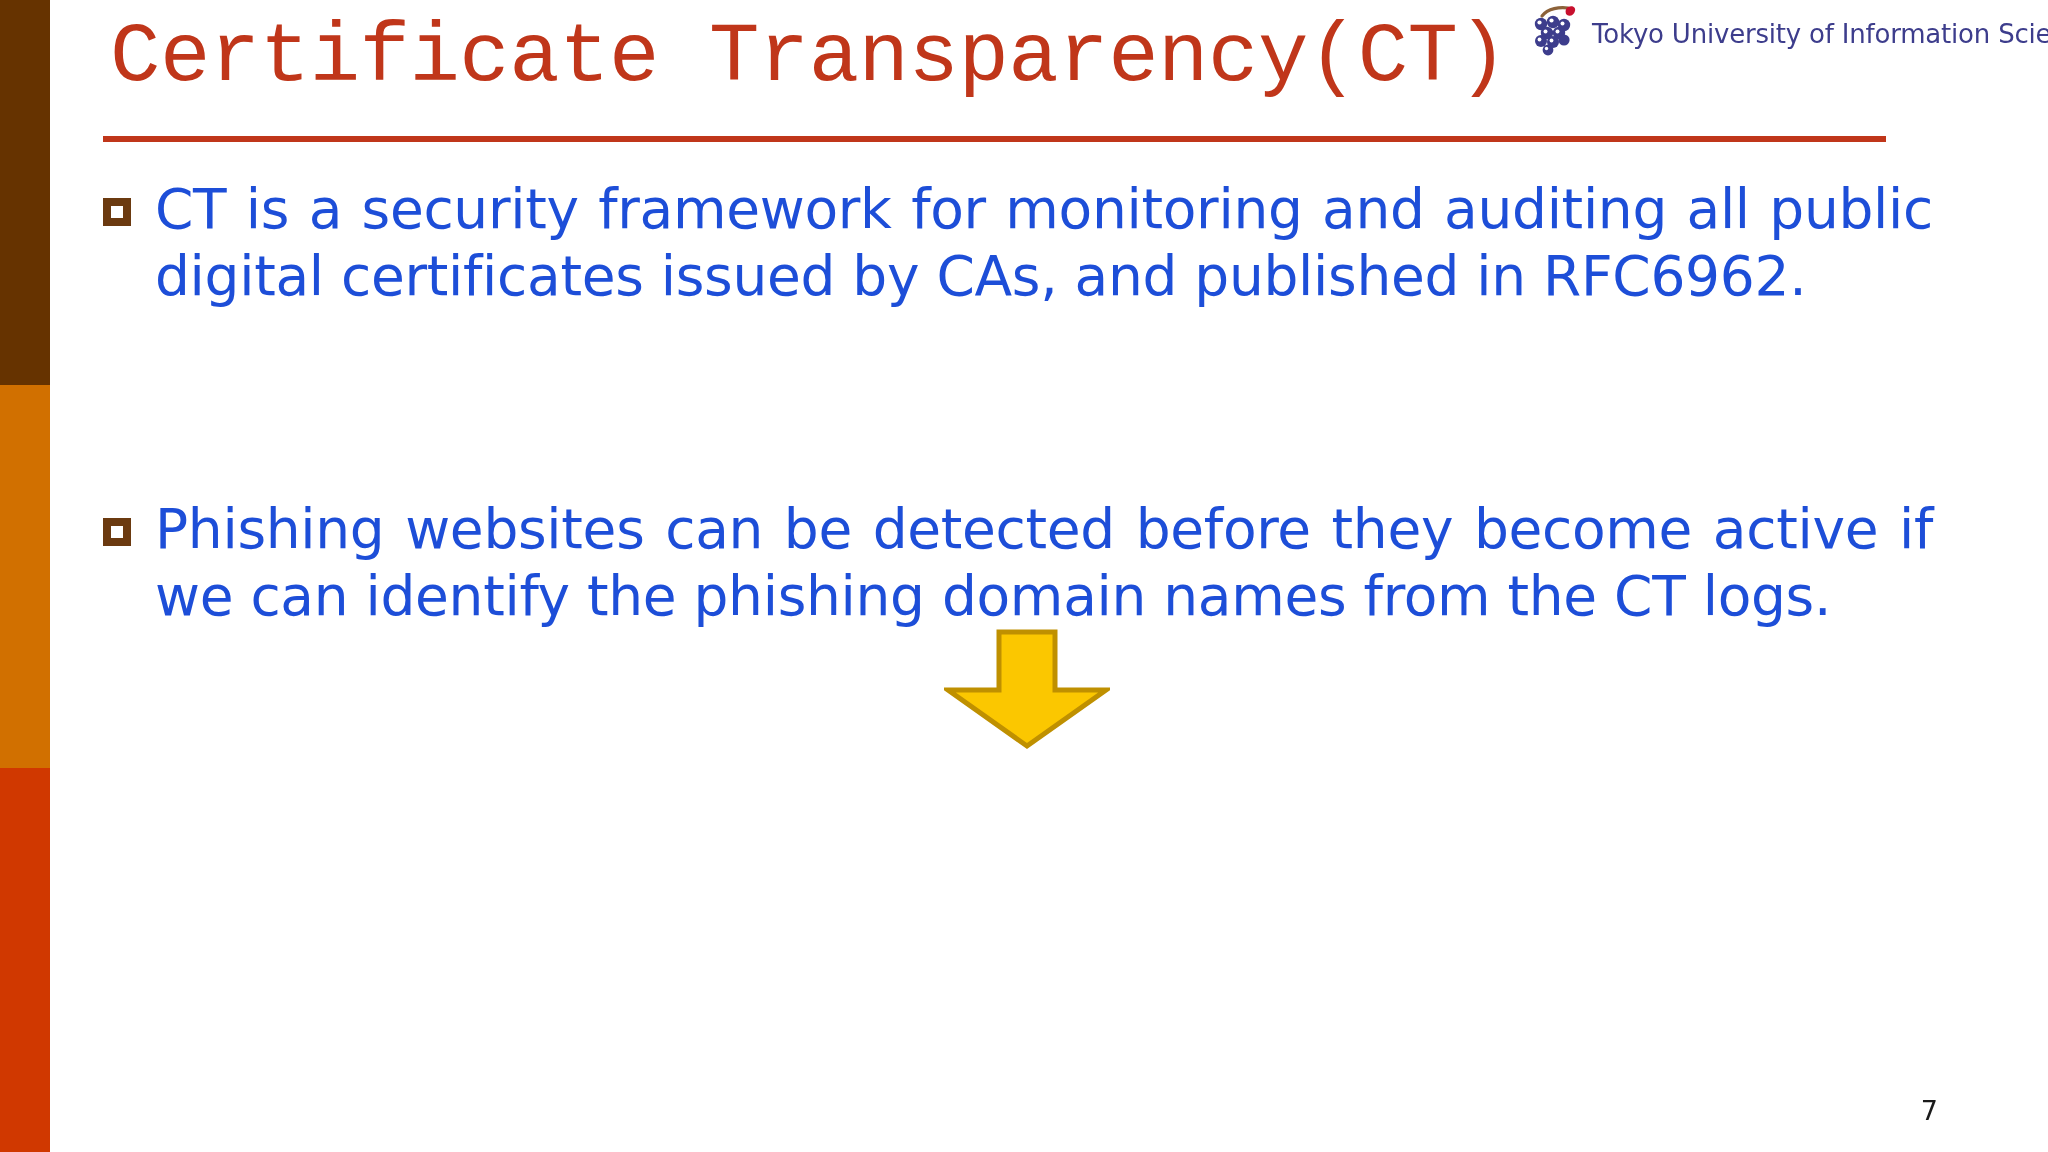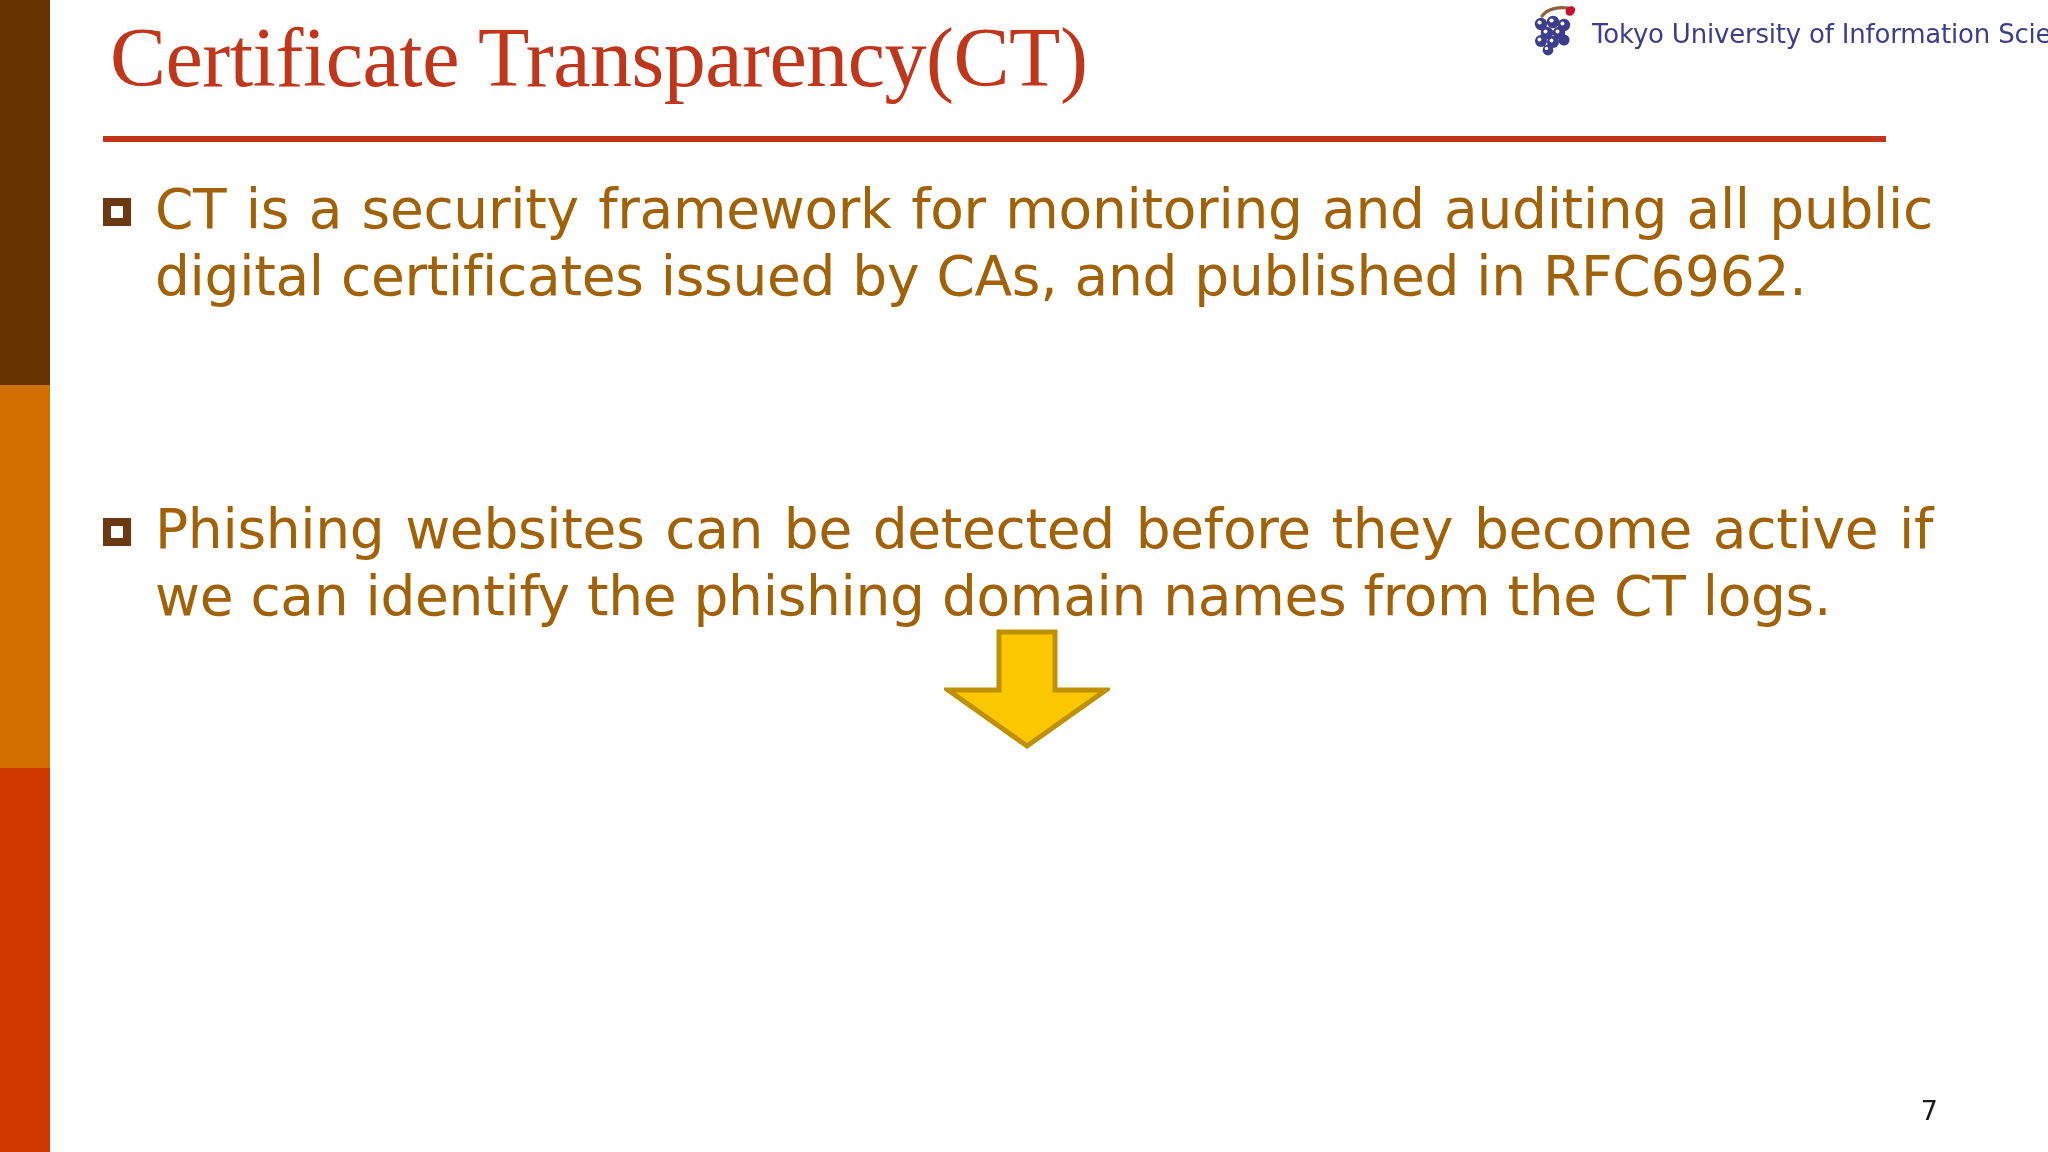--- a/index.html
+++ b/index.html
@@ -61,21 +61,21 @@
     white-space: nowrap;
     line-height: 1;
     padding-top: 8px;
   }
 
   
   .title {
     position: absolute;
     left: 110px;
     top: 14px;
-    font-family: Liberation Serif, serif;
+    font-family: Liberation Mono, monospace;
     font-size: 84px;
     line-height: 1.05;
     color: #C0361A;
     white-space: nowrap;
     letter-spacing: -0.5px;
   }
   .title-rule {
     position: absolute;
     left: 103px;
     top: 136px;
@@ -110,21 +110,21 @@
     display: block;
     width: 100%;
     height: 100%;
     background: #ffffff;
   }
   .bullet-text {
     flex: 1 1 auto;
     font-family: "DejaVu Sans", sans-serif;
     font-size: 55px;
     line-height: 1.22;
-    color: #a16207;
+    color: #1d4ed8;
     text-align: justify;
     text-justify: inter-word;
     letter-spacing: -0.3px;
   }
 
   
   .arrow-wrap {
     position: absolute;
     left: 944px;
     top: 628px;

